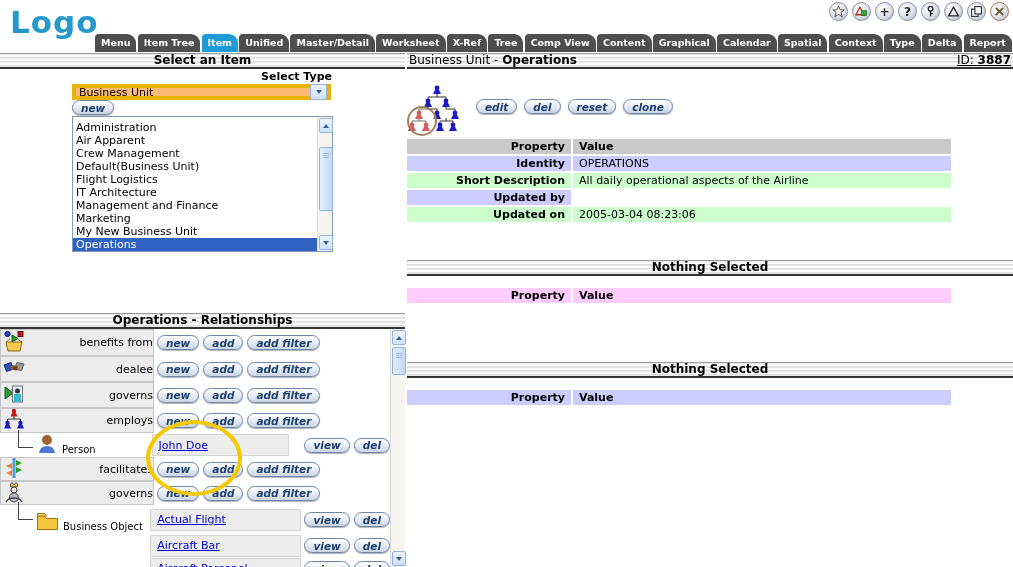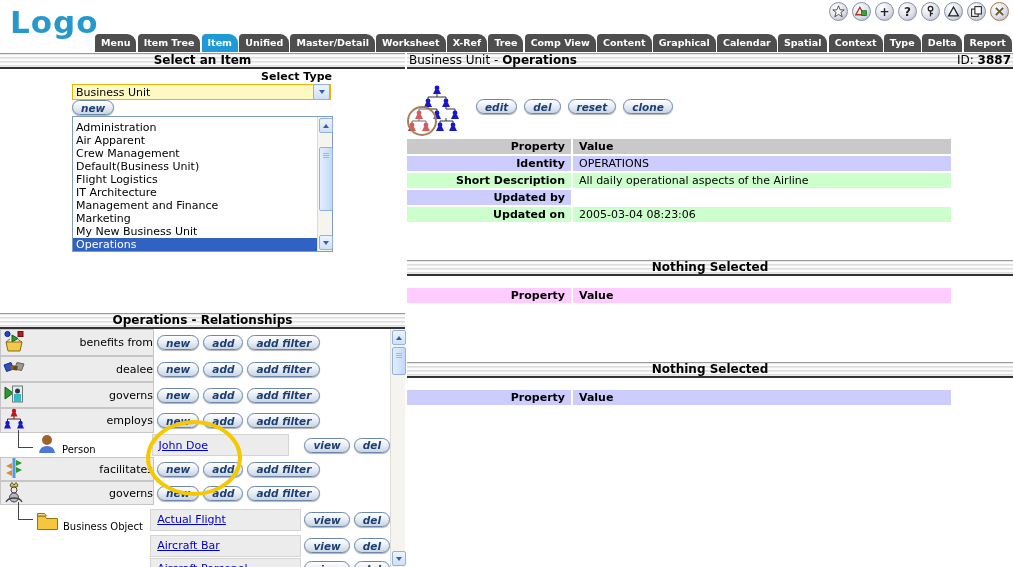--- a/index.html
+++ b/index.html
@@ -30,22 +30,22 @@
 
   
   .btn{height:15px;padding:0 8px;border:1px solid #6d87ab;border-radius:9px;cursor:pointer;
        background:linear-gradient(#ffffff,#eaeff6 45%,#c9d4e2);
        color:#1c3f70;font-weight:bold;font-style:italic;font-size:10.5px;
        display:inline-flex;align-items:center;justify-content:center;
        box-shadow:0 1px 1px rgba(0,0,0,.3);white-space:nowrap;font-family:inherit;}
 
   
   .lbl{position:absolute;left:72px;width:260px;text-align:right;font-weight:bold;}
-  .dropdown{position:absolute;left:72px;top:84px;width:259px;height:16px;border:1px solid #eab308;
-            background:#fef9c3;display:flex;align-items:center;box-sizing:border-box;cursor:pointer;}
+  .dropdown{position:absolute;left:72px;top:84px;width:259px;height:16px;border:4px solid #eab308;
+            background:#fdba74;display:flex;align-items:center;box-sizing:border-box;cursor:pointer;}
   .dropdown .val{flex:1;padding-left:3px;}
   .dd-btn{width:15px;height:14px;margin-right:0;border:1px solid #93b2e0;border-radius:2px;
           background:linear-gradient(#eef4fe,#cfe0f8);display:flex;align-items:center;justify-content:center;}
   .listbox{position:absolute;left:72px;top:116px;width:259px;height:134px;border:1px solid #7f9db9;
            background:#fff;box-sizing:content-box;}
   .list-items{position:absolute;left:0;top:0;right:15px;bottom:0;overflow:hidden;padding-top:4px;}
   .list-item{height:13px;line-height:13px;padding-left:3px;white-space:nowrap;cursor:default;}
   .list-item.selected{background:#2f62c2;color:#fff;}
 
   
@@ -154,21 +154,21 @@
     <span class="tab">Type</span>
     <span class="tab">Delta</span>
     <span class="tab">Report</span>
   </div>
 
   <div class="hbar" style="left:0;top:53px;width:405px;">
     <span class="centered">Select an Item</span>
   </div>
   <div class="hbar" style="left:407px;top:53px;width:602px;padding:0 2px;">
     <span style="white-space:nowrap;"><span>Business Unit - </span><b>Operations</b></span>
-    <span style="margin-left:auto;"><span>ID:</span> <b>3887</b></span>
+    <span style="margin-left:auto;text-decoration:underline;"><span>ID:</span> <b>3887</b></span>
   </div>
 
   <div class="lbl" style="top:70px;">Select Type</div>
   <div class="dropdown">
     <span class="val">Business Unit</span>
     <span class="dd-btn">
         <span class="arr-down"></span>
       </span>
   </div>
   <button class="btn" style="position:absolute;left:72px;top:100px;">new</button>

